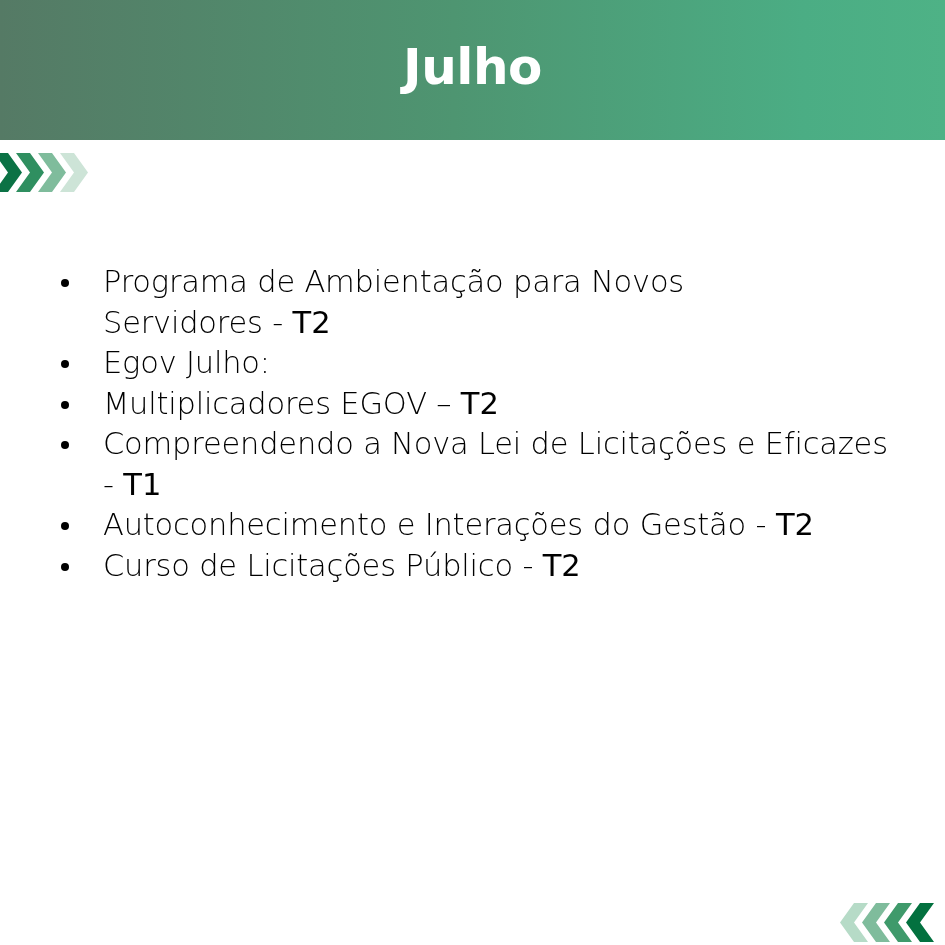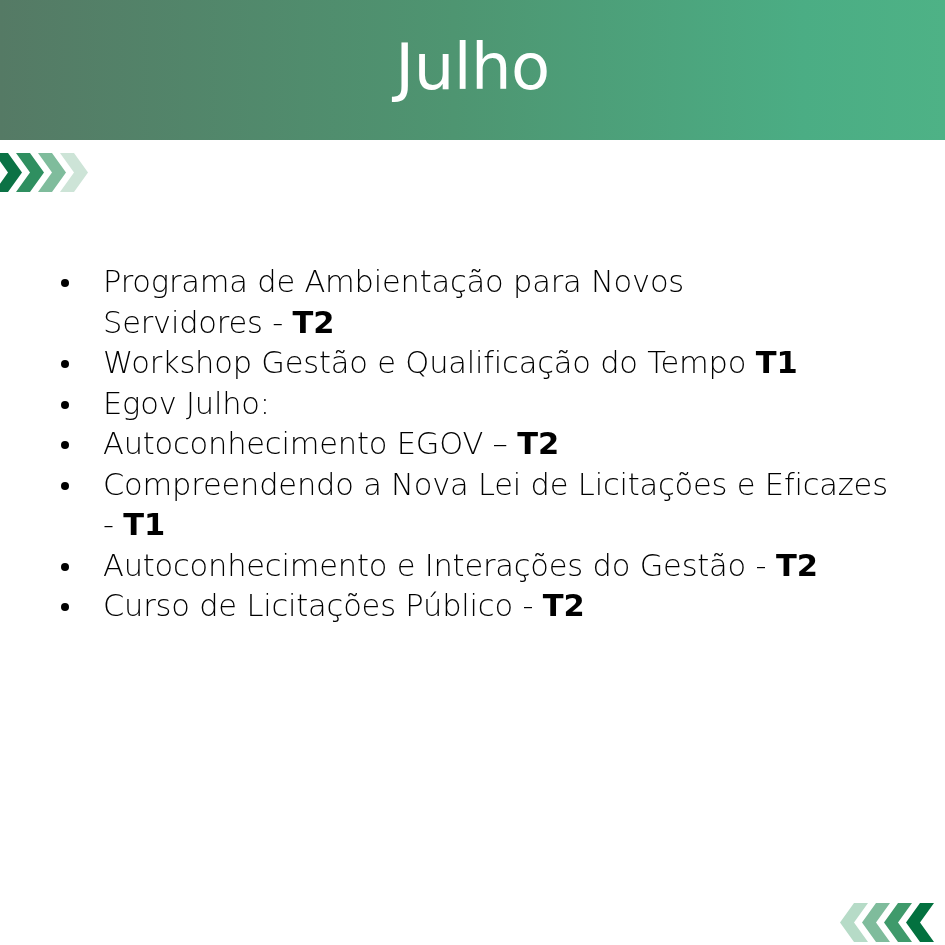--- a/index.html
+++ b/index.html
@@ -24,22 +24,22 @@
     width: 945px;
     height: 140px;
     background: linear-gradient(90deg, #557a65 0%, #4e9571 48%, #4bad84 85%, #4eb286 100%);
     display: flex;
     align-items: center;
     justify-content: center;
   }
   .header-title {
     color: #ffffff;
     font-family: "DejaVu Sans", sans-serif;
-    font-weight: normal;
-    font-size: 64px;
+    font-weight: bold;
+    font-size: 50px;
     line-height: 1;
     letter-spacing: -0.5px;
     margin: 0;
     padding: 0 0 6px 0;
     user-select: none;
   }
 
   
   .chevrons {
     position: absolute;
@@ -92,21 +92,21 @@
     top: 17px;
     width: 8px;
     height: 8px;
     background: #000000;
     border-radius: 50%;
   }
   ul.agenda-list li .item-text {
     display: inline;
   }
   ul.agenda-list li .turma {
-    font-weight: bold;
+    font-weight: normal;
     letter-spacing: 0;
   }
   .wrap-two-lines {
     max-width: 700px;
   }
   .wrap-lic {
     max-width: 790px;
   }
 </style>
 </head>
@@ -143,33 +143,29 @@
   <ul class="agenda-list">
 
     <li>
       <span class="bullet-dot"></span>
       <span class="wrap-two-lines" style="display:inline-block">
         <span class="item-text">Programa de Ambientação para Novos Servidores - </span><span class="turma">T2</span>
       </span>
     </li>
 
 
-    <li>
-      <span class="bullet-dot"></span>
-      <span class="item-text">Workshop Gestão e Qualificação do Tempo </span><span class="turma">T1</span>
-    </li>
 
     <li>
       <span class="bullet-dot"></span>
       <span class="item-text">Egov Julho:</span><span class="turma"></span>
     </li>
 
     <li>
       <span class="bullet-dot"></span>
-      <span class="item-text">Autoconhecimento EGOV – </span><span class="turma">T2</span>
+      <span class="item-text">Multiplicadores EGOV – </span><span class="turma">T2</span>
     </li>
 
     <li>
       <span class="bullet-dot"></span>
       <span class="wrap-lic" style="display:inline-block">
         <span class="item-text">Compreendendo a Nova Lei de Licitações e Eficazes - </span><span class="turma">T1</span>
       </span>
     </li>
 
     <li>

